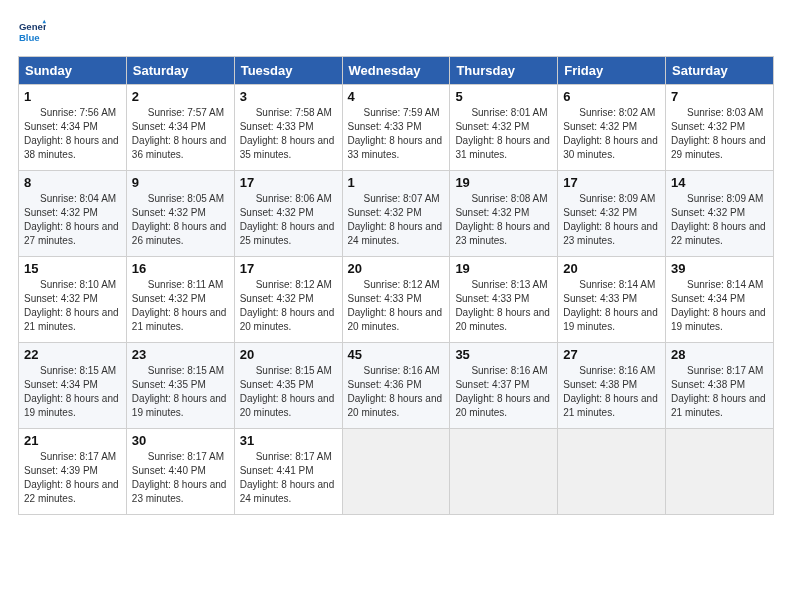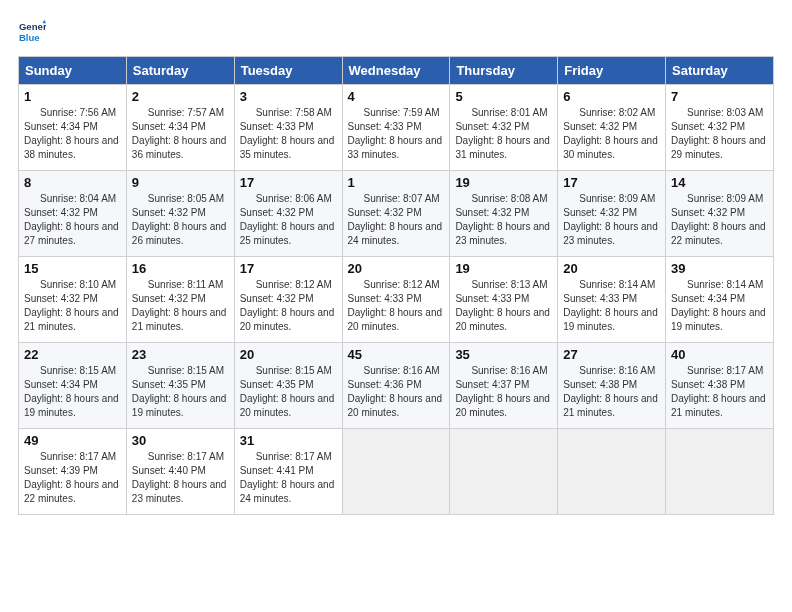--- a/index.html
+++ b/index.html
@@ -143,24 +143,24 @@
           <td><span class="day-num">20</span><span class="cell-content">Sunrise: 8:14 AM<br>Sunset: 4:33 PM<br>Daylight: 8 hours and 19 minutes.</span></td>
           <td><span class="day-num">39</span><span class="cell-content">Sunrise: 8:14 AM<br>Sunset: 4:34 PM<br>Daylight: 8 hours and 19 minutes.</span></td>
         </tr>
         <tr>
           <td><span class="day-num">22</span><span class="cell-content">Sunrise: 8:15 AM<br>Sunset: 4:34 PM<br>Daylight: 8 hours and 19 minutes.</span></td>
           <td><span class="day-num">23</span><span class="cell-content">Sunrise: 8:15 AM<br>Sunset: 4:35 PM<br>Daylight: 8 hours and 19 minutes.</span></td>
           <td><span class="day-num">20</span><span class="cell-content">Sunrise: 8:15 AM<br>Sunset: 4:35 PM<br>Daylight: 8 hours and 20 minutes.</span></td>
           <td><span class="day-num">45</span><span class="cell-content">Sunrise: 8:16 AM<br>Sunset: 4:36 PM<br>Daylight: 8 hours and 20 minutes.</span></td>
           <td><span class="day-num">35</span><span class="cell-content">Sunrise: 8:16 AM<br>Sunset: 4:37 PM<br>Daylight: 8 hours and 20 minutes.</span></td>
           <td><span class="day-num">27</span><span class="cell-content">Sunrise: 8:16 AM<br>Sunset: 4:38 PM<br>Daylight: 8 hours and 21 minutes.</span></td>
-          <td><span class="day-num">40</span><span class="cell-content">Sunrise: 8:17 AM<br>Sunset: 4:38 PM<br>Daylight: 8 hours and 21 minutes.</span></td>
+          <td><span class="day-num">28</span><span class="cell-content">Sunrise: 8:17 AM<br>Sunset: 4:38 PM<br>Daylight: 8 hours and 21 minutes.</span></td>
         </tr>
         <tr>
-          <td><span class="day-num">49</span><span class="cell-content">Sunrise: 8:17 AM<br>Sunset: 4:39 PM<br>Daylight: 8 hours and 22 minutes.</span></td>
+          <td><span class="day-num">21</span><span class="cell-content">Sunrise: 8:17 AM<br>Sunset: 4:39 PM<br>Daylight: 8 hours and 22 minutes.</span></td>
           <td><span class="day-num">30</span><span class="cell-content">Sunrise: 8:17 AM<br>Sunset: 4:40 PM<br>Daylight: 8 hours and 23 minutes.</span></td>
           <td><span class="day-num">31</span><span class="cell-content">Sunrise: 8:17 AM<br>Sunset: 4:41 PM<br>Daylight: 8 hours and 24 minutes.</span></td>
           <td class="empty-cell"></td>
           <td class="empty-cell"></td>
           <td class="empty-cell"></td>
           <td class="empty-cell"></td>
         </tr>
       </tbody>
   </table>
 </div>

